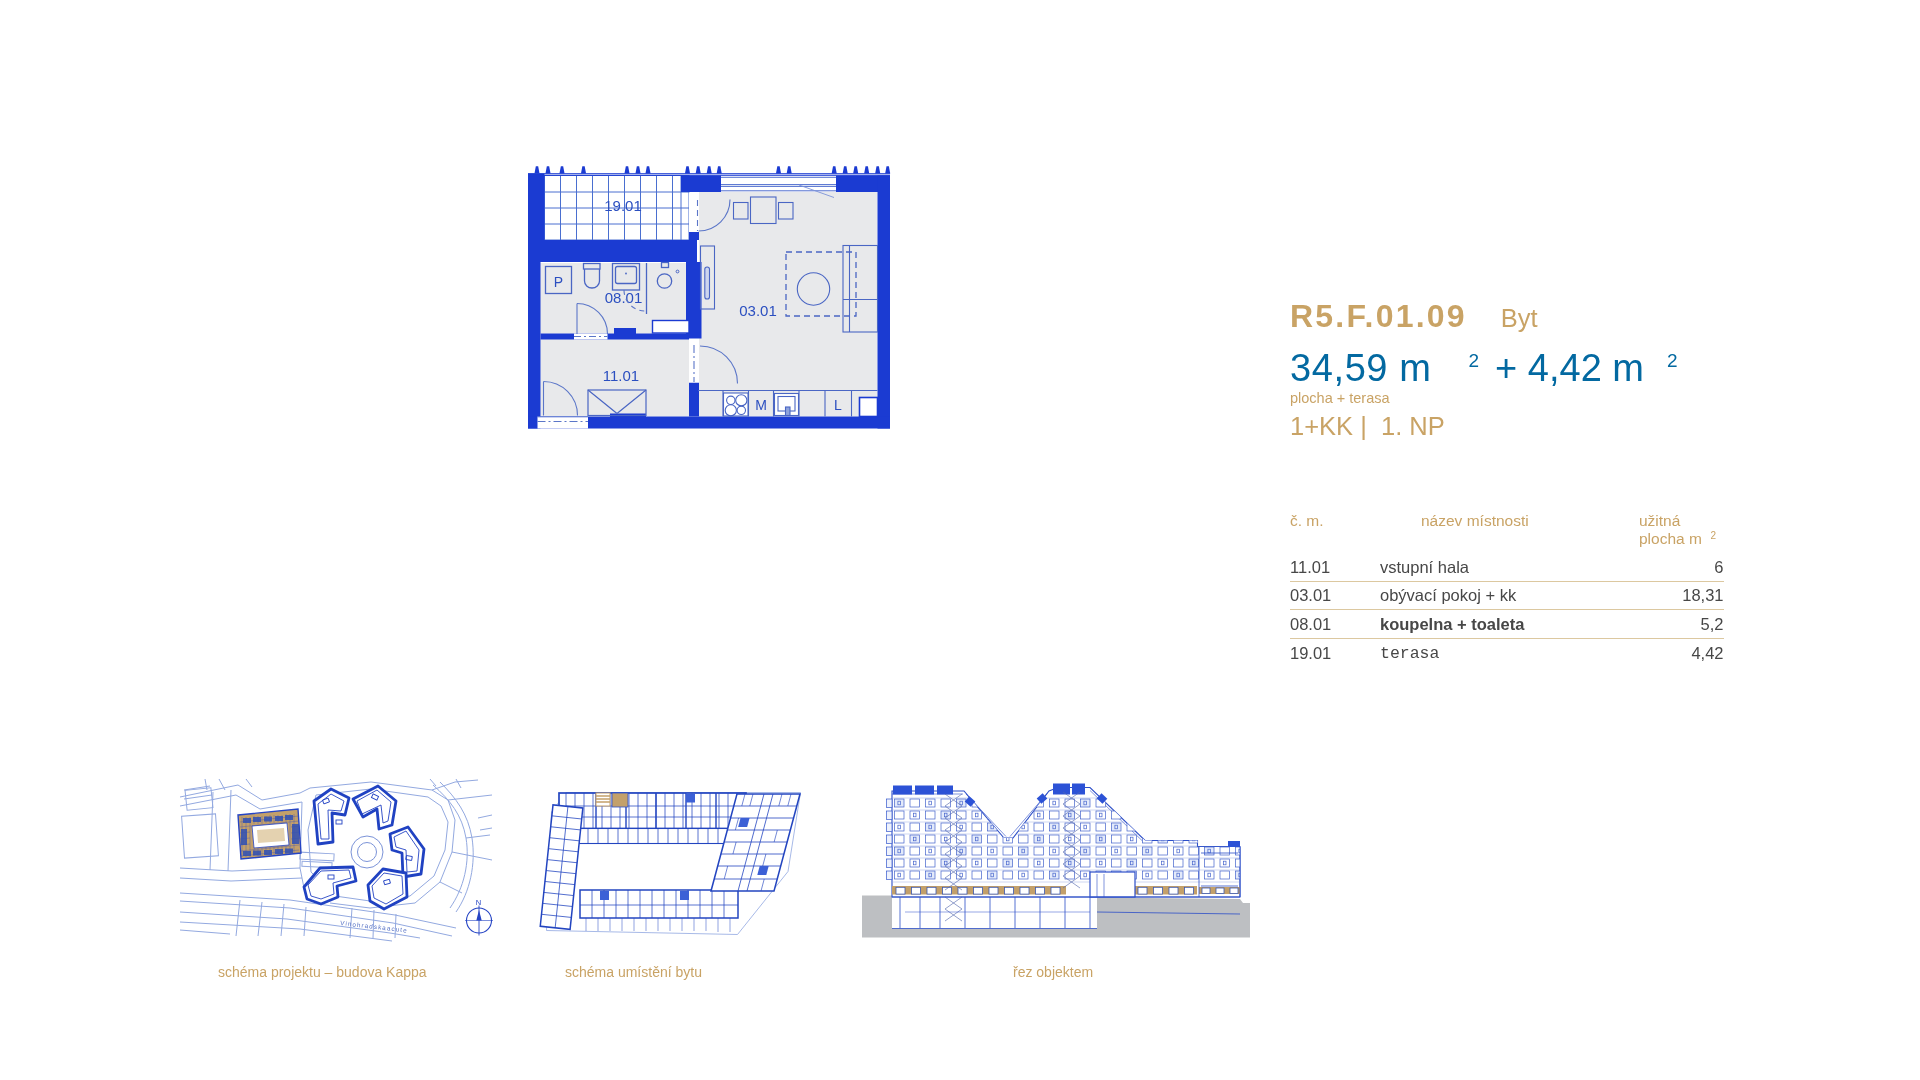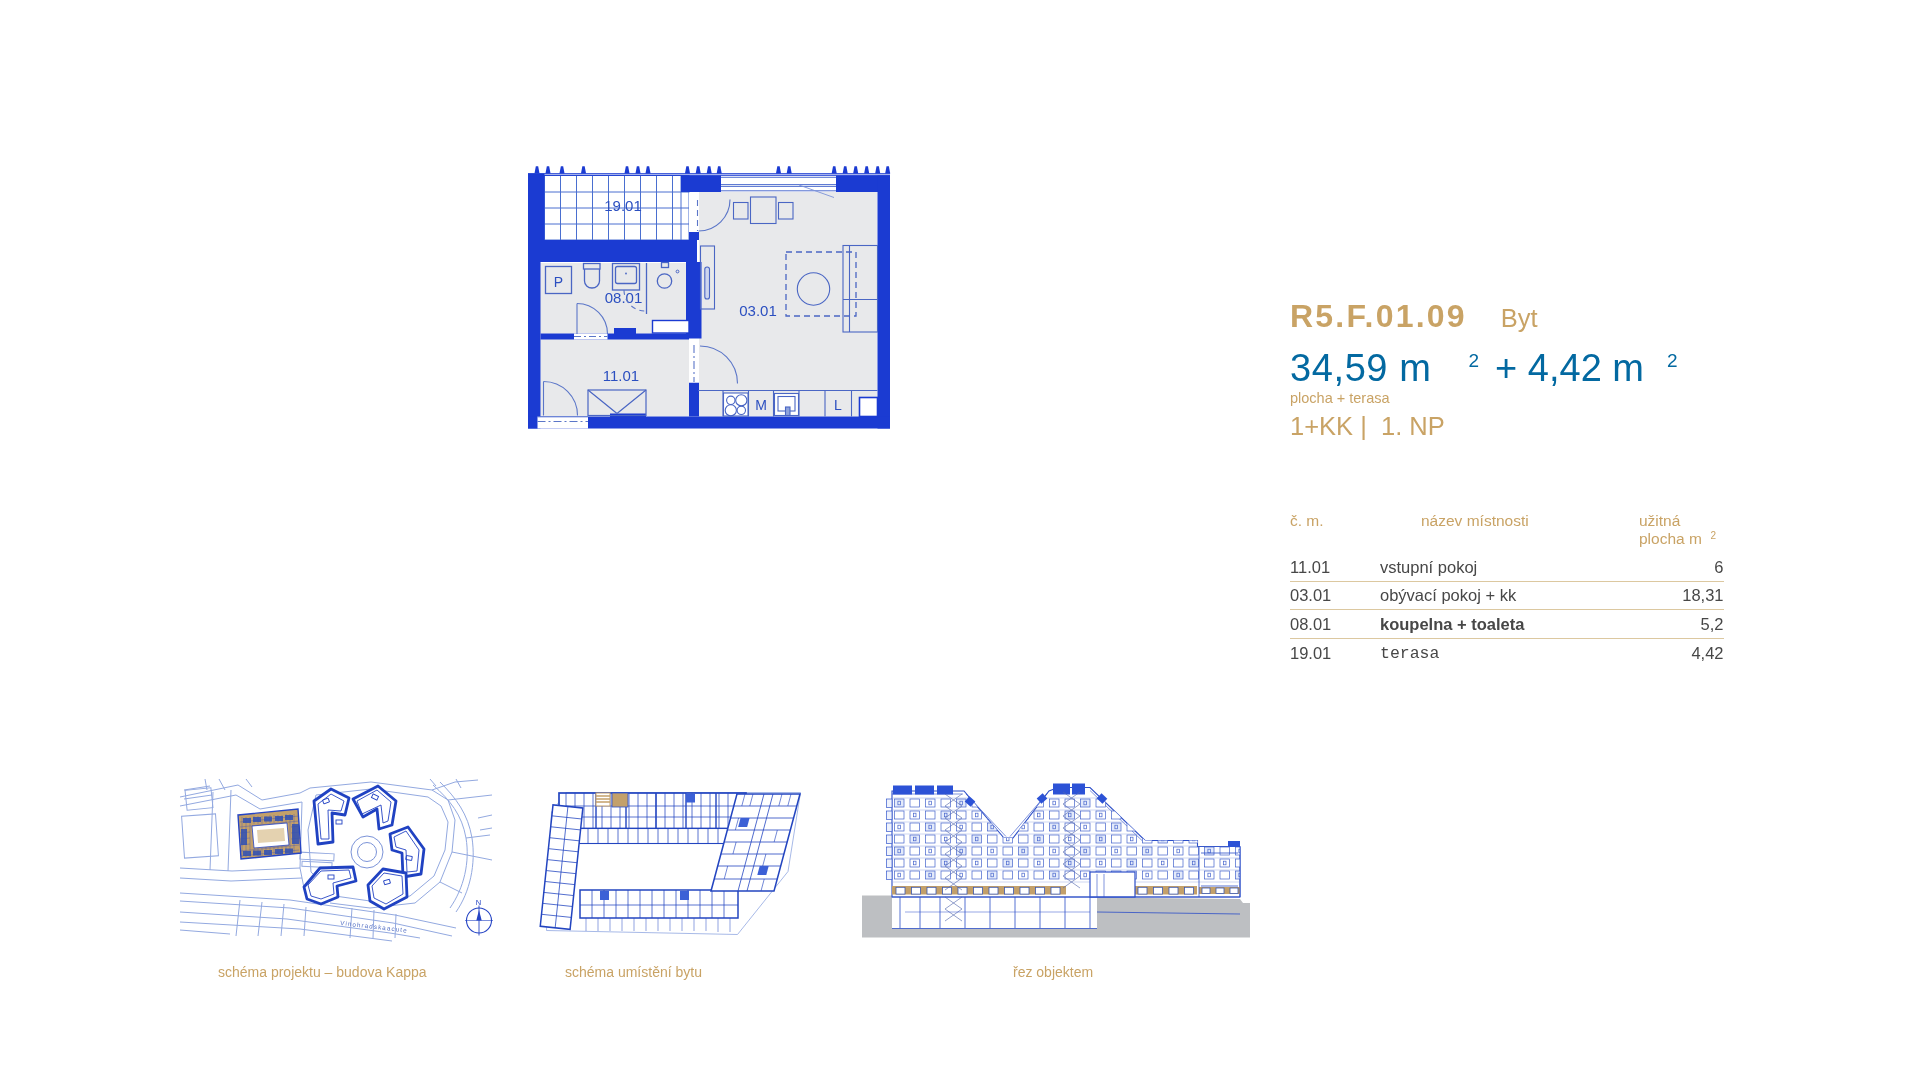--- a/index.html
+++ b/index.html
@@ -653,21 +653,21 @@
 <div class="abs gold" style="left:1290px;top:412px;font-size:25.5px;">1+KK&nbsp;|&nbsp; 1. NP</div>
 
 <div class="abs" style="left:1290px;top:511.5px;width:433.5px;font-size:15.5px;">
   <div style="position:relative;height:46px;" class="gold">
     <span style="position:absolute;left:0;top:0;">č. m.</span>
     <span style="position:absolute;left:90px;top:0;margin-left:41px;">název místnosti</span>
     <span style="position:absolute;left:349px;top:0;">užitná<br>plocha m&nbsp;&nbsp;<span style="font-size:10px;vertical-align:5px;">2</span></span>
   </div>
   <div class="gray" style="position:relative;height:28.8px;font-size:16.5px;">
     <span style="position:absolute;left:0;top:0;">11.01</span>
-      <span style="position:absolute;left:90px;top:0;">vstupní pokoj</span>
+      <span style="position:absolute;left:90px;top:0;">vstupní hala</span>
       <span style="position:absolute;right:0;top:0;">6</span>
     <div style="position:absolute;left:0;right:0;top:23px;border-bottom:1px solid #dcc8a0;"></div>
   </div>
   <div class="gray" style="position:relative;height:28.8px;font-size:16.5px;">
     <span style="position:absolute;left:0;top:0;">03.01</span>
       <span style="position:absolute;left:90px;top:0;">obývací pokoj + kk</span>
       <span style="position:absolute;right:0;top:0;">18,31</span>
     <div style="position:absolute;left:0;right:0;top:23px;border-bottom:1px solid #dcc8a0;"></div>
   </div>
   <div class="gray" style="position:relative;height:28.8px;font-size:16.5px;">

